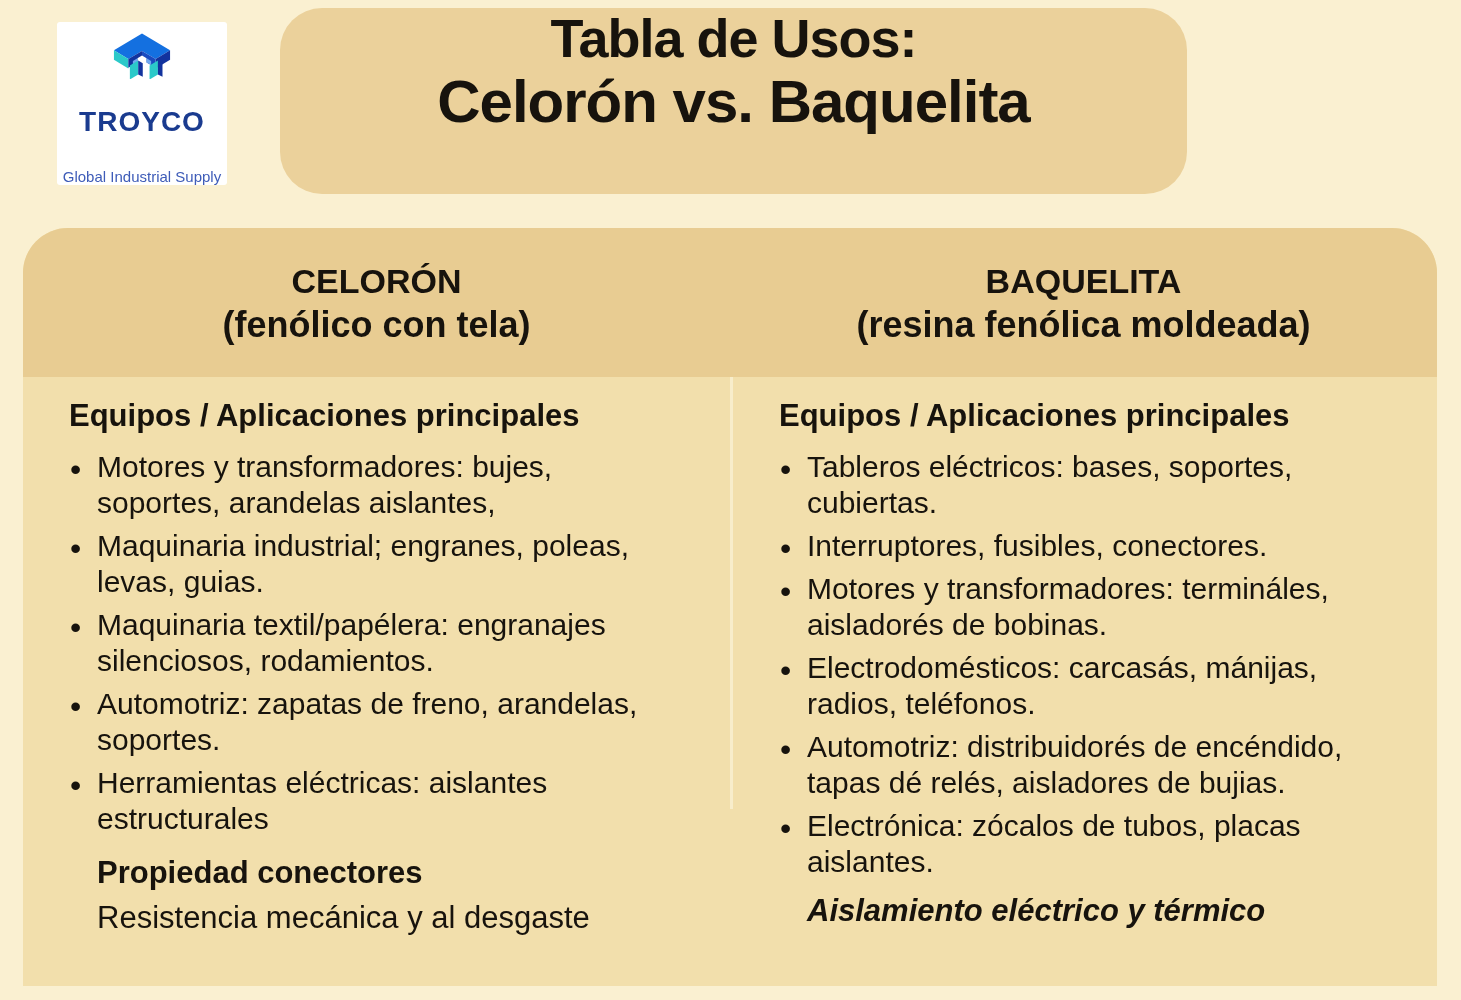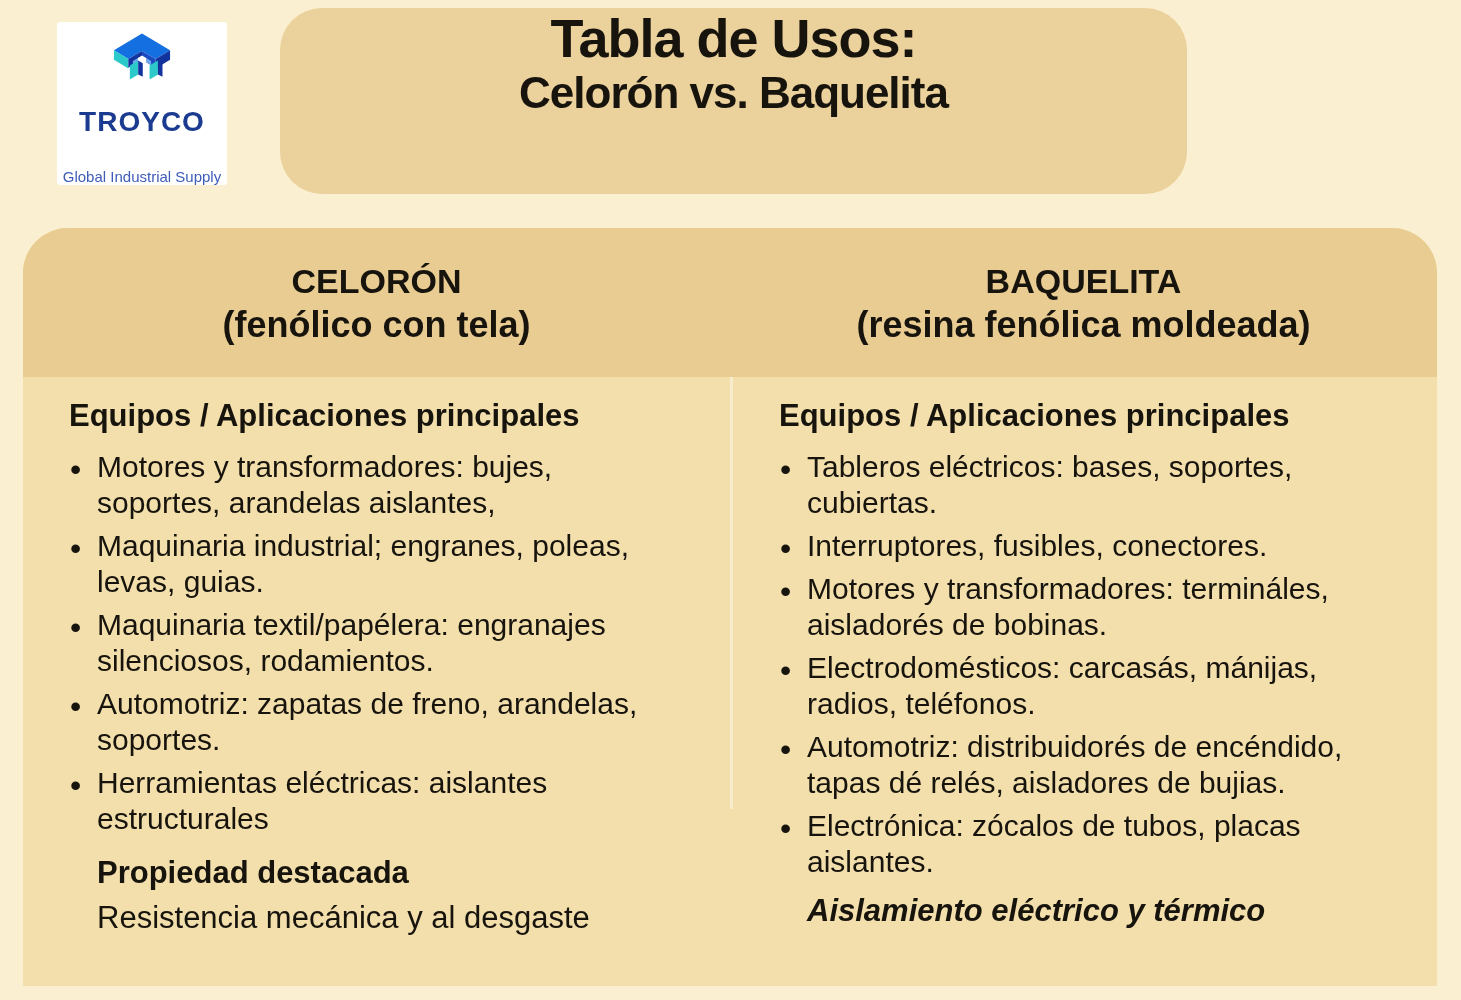--- a/index.html
+++ b/index.html
@@ -38,21 +38,21 @@
     line-height:1.1;margin-top:2px;white-space:nowrap;
   }
 
   
   .title-box{
     position:absolute;left:280px;top:8px;width:907px;height:186px;
     background:var(--title-panel);border-radius:42px;
     display:flex;flex-direction:column;align-items:center;
   }
   .title-line1{font-size:54px;font-weight:800;line-height:1.12;letter-spacing:-1px;}
-  .title-line2{font-size:44px;font-weight:800;line-height:1.12;letter-spacing:-1px;}
+  .title-line2{font-size:60px;font-weight:800;line-height:1.12;letter-spacing:-1px;}
 
   
   .card{
     position:absolute;left:23px;top:228px;width:1414px;height:758px;
     border-radius:45px 45px 0 0;overflow:hidden;background:var(--body-panel);
   }
   .card-header{
     height:149px;background:var(--header-band);
     display:flex;
   }
@@ -135,21 +135,21 @@
 
       <div class="col col-left">
         <div class="sec-head">Equipos / Aplicaciones principales</div>
         <ul class="bullets">
             <li>Motores y transformadores: bujes, soportes, arandelas aislantes,</li>
             <li>Maquinaria industrial; engranes, poleas, levas, guias.</li>
             <li>Maquinaria textil/papélera: engranajes silenciosos, rodamientos.</li>
             <li>Automotriz: zapatas de freno, arandelas, soportes.</li>
             <li>Herramientas eléctricas: aislantes estructurales</li>
           </ul>
-        <div class="prop-head">Propiedad destacada</div>
+        <div class="prop-head">Propiedad conectores</div>
         <div class="prop-val">Resistencia mecánica y al desgaste</div>
       </div>
 
       <div class="col col-right">
         <div class="sec-head">Equipos / Aplicaciones principales</div>
         <ul class="bullets">
             <li>Tableros eléctricos: bases, soportes, cubiertas.</li>
             <li>Interruptores, fusibles, conectores.</li>
             <li>Motores y transformadores: termináles, aisladorés de bobinas.</li>
             <li>Electrodomésticos: carcasás, mánijas, radios, teléfonos.</li>

